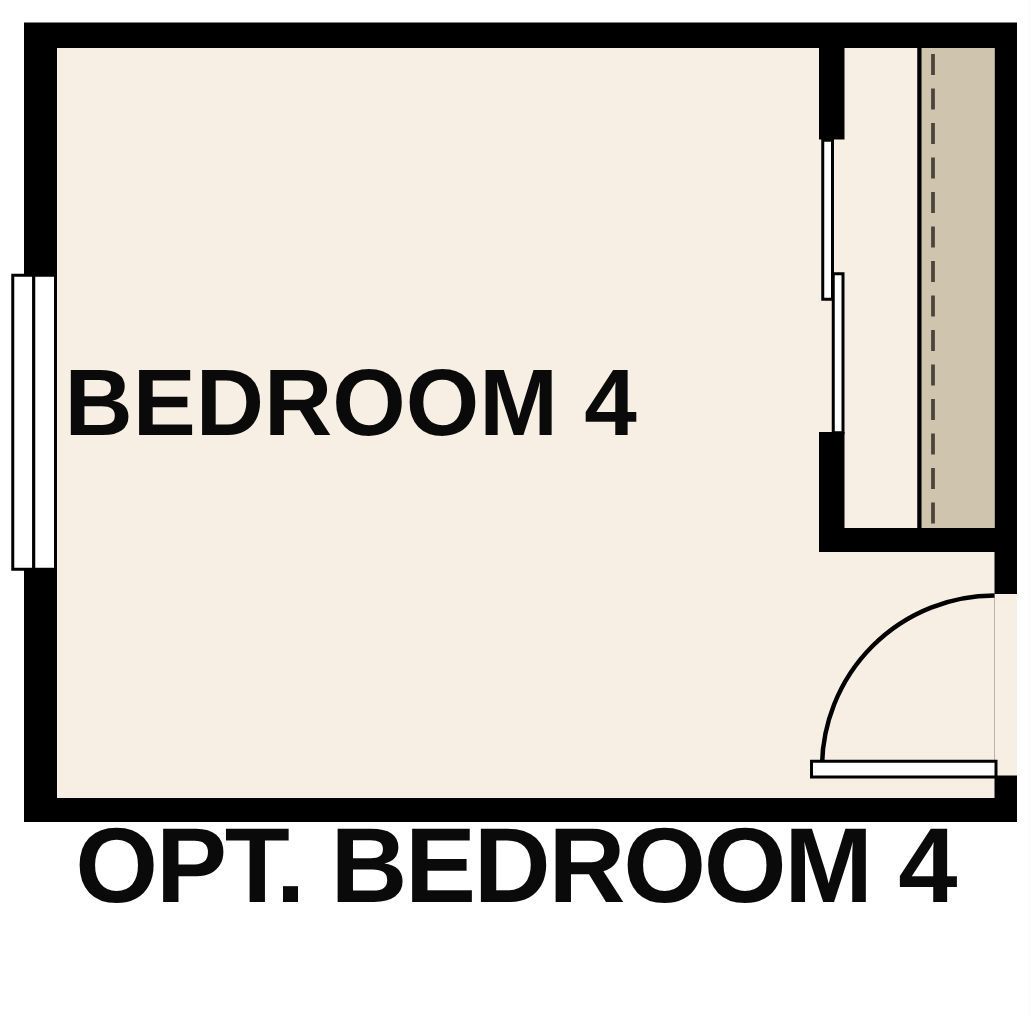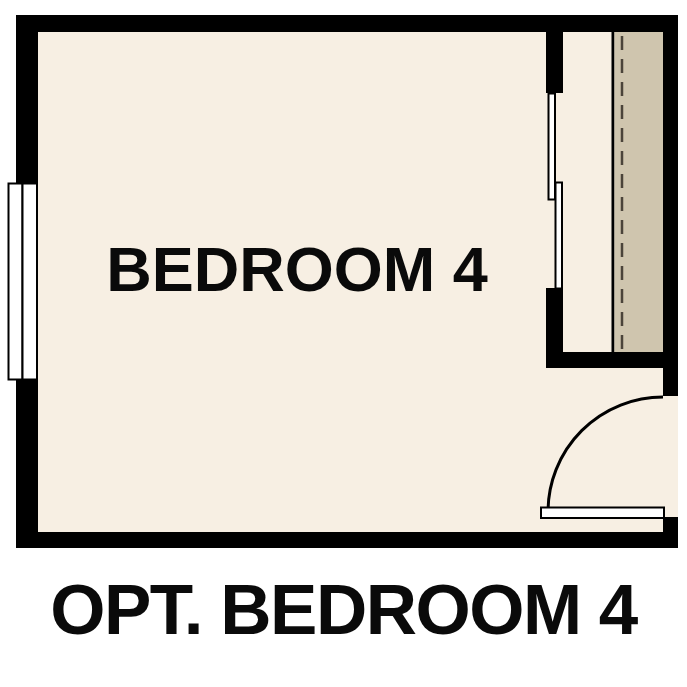--- a/index.html
+++ b/index.html
@@ -35,32 +35,31 @@
     fill: none;
     stroke: var(--wall, #000000);
     stroke-width: 3;
   }
 
   .room-label {
     position: absolute;
     left: 43px;
     top: 238px;
     width: 508px;
-    text-align: center;
     font-weight: bold;
     font-size: 63px;
     line-height: 1;
     letter-spacing: 0px;
     color: var(--text, #0a0a0a);
     white-space: nowrap;
   }
   .plan-caption {
     position: absolute;
     left: 0px;
-    top: 574px;
+    top: 542px;
     width: 687px;
     text-align: center;
     font-weight: bold;
     font-size: 71px;
     line-height: 1;
     letter-spacing: -1.5px;
     color: var(--text, #0a0a0a);
     white-space: nowrap;
   }
 </style>

